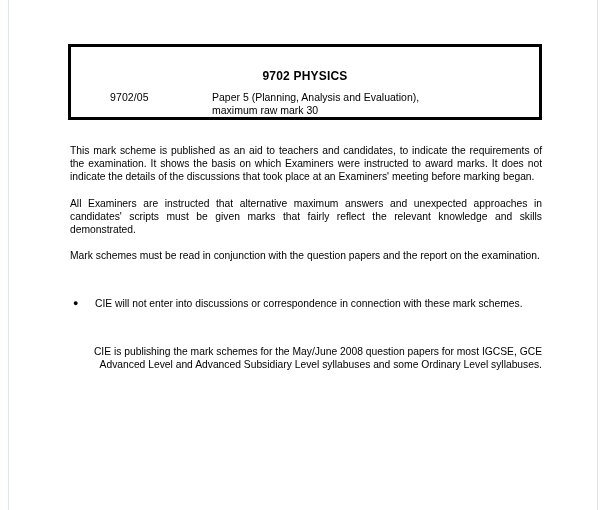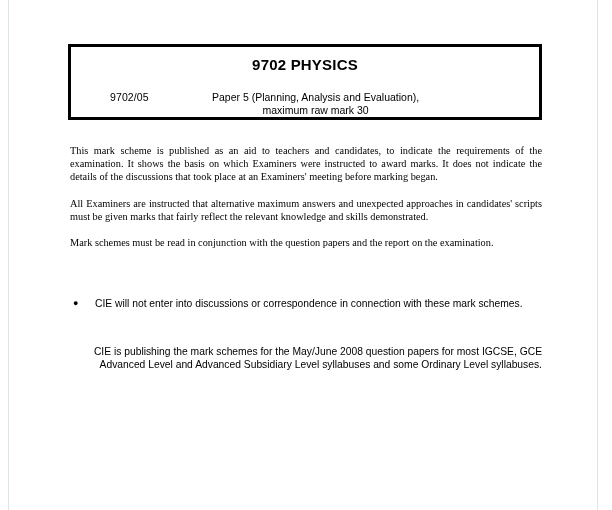--- a/index.html
+++ b/index.html
@@ -41,51 +41,49 @@
     width: 474px;
     height: 76px;
     border: 3px solid #000000;
     box-sizing: border-box;
     background: #ffffff;
   }
   #header-title {
     position: absolute;
     left: 0;
     right: 0;
-    top: 9px;
+    top: 22px;
     text-align: center;
-    font-size: 15px;
+    font-size: 12px;
     font-weight: bold;
     letter-spacing: 0.2px;
   }
   #paper-code {
     position: absolute;
     left: 39px;
     top: 44px;
     font-size: 10.5px;
     font-weight: normal;
     letter-spacing: 0.1px;
   }
   #paper-desc {
     position: absolute;
     left: 141px;
     top: 44px;
     font-size: 10.5px;
     line-height: 13px;
     white-space: pre-line;
-    text-align: center;
   }
 
   
   #body-copy {
     position: absolute;
     left: 70px;
     top: 144px;
     width: 472px;
-    font-family: Liberation Serif, serif;
   }
   .para {
     font-size: 10.3px;
     line-height: 13.2px;
     text-align: justify;
     margin: 0 0 13px 0;
   }
   .para.last-justify {
     text-align: right;
   }

